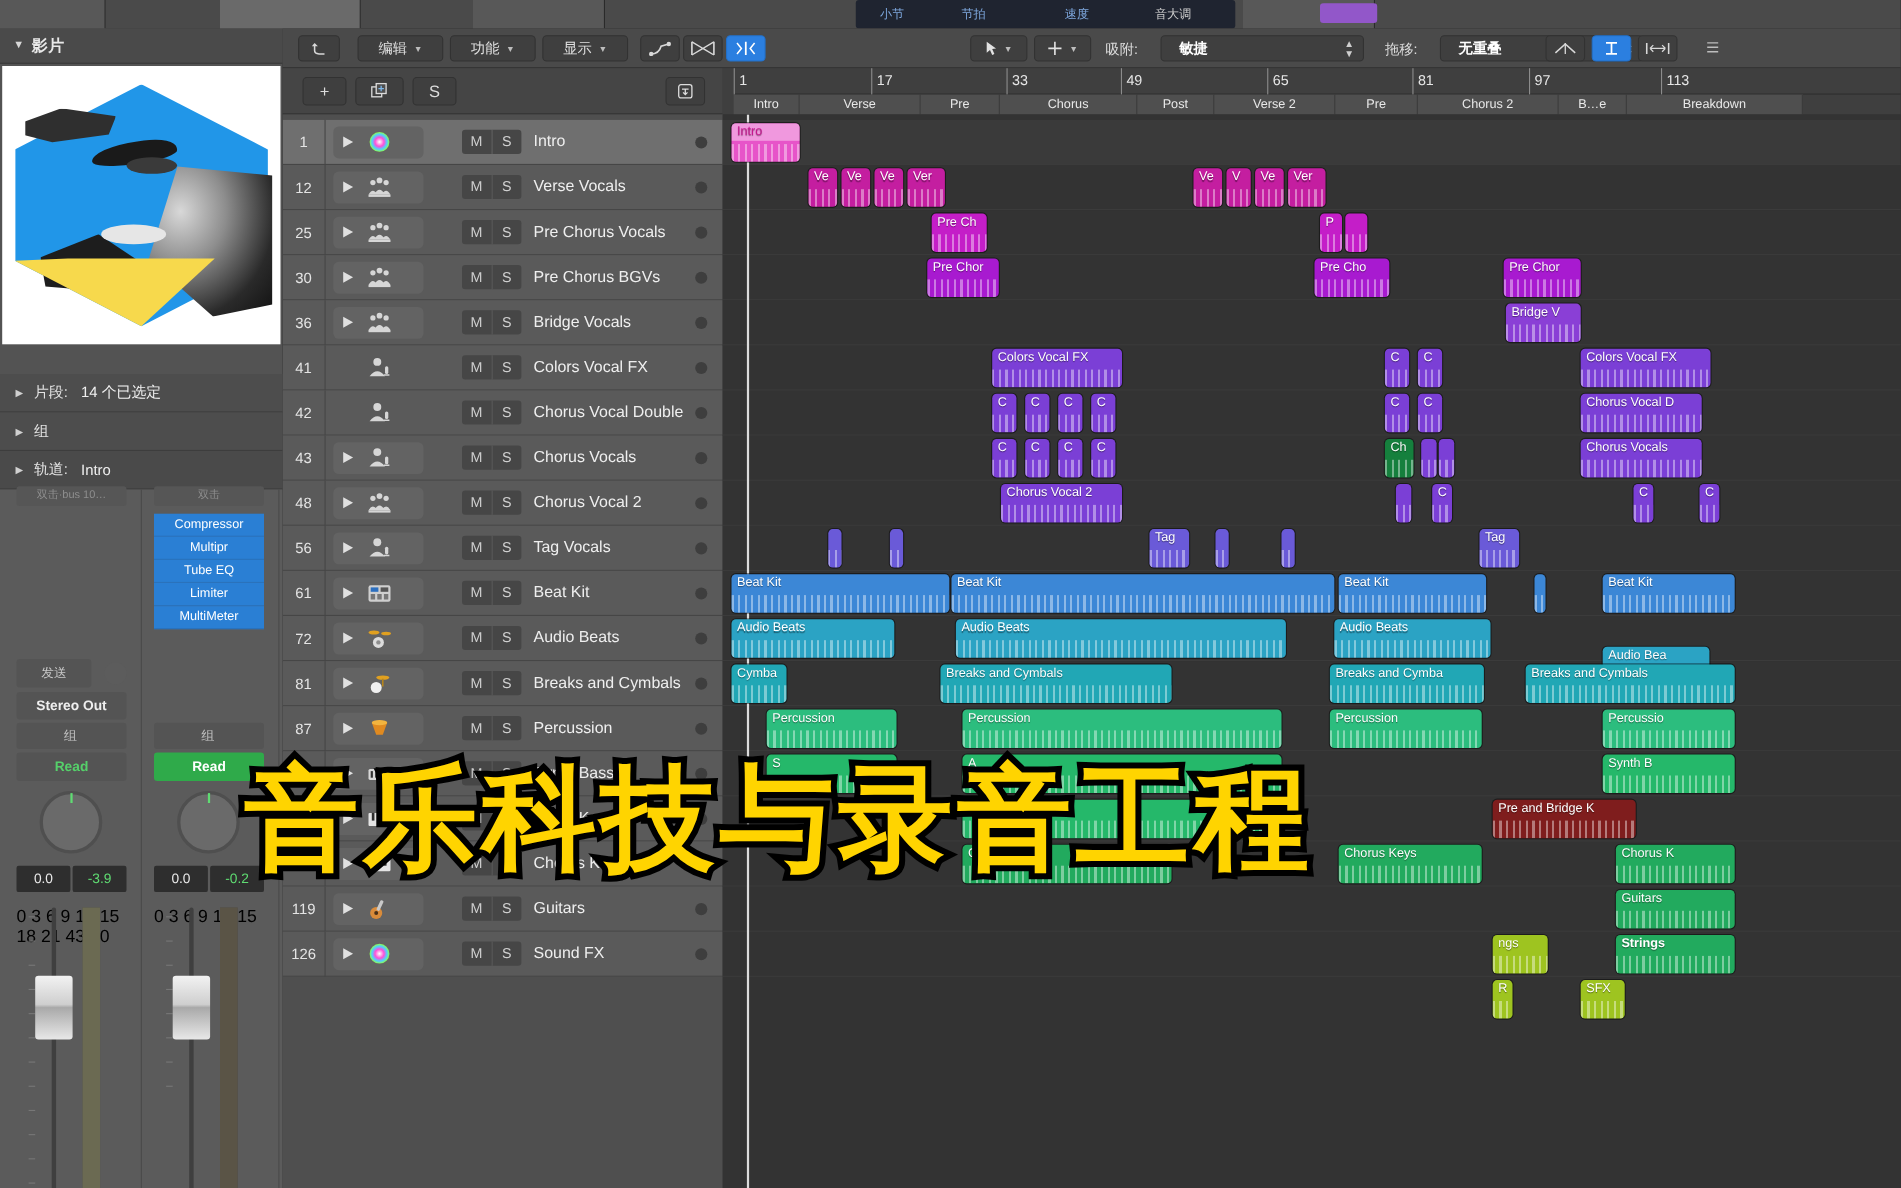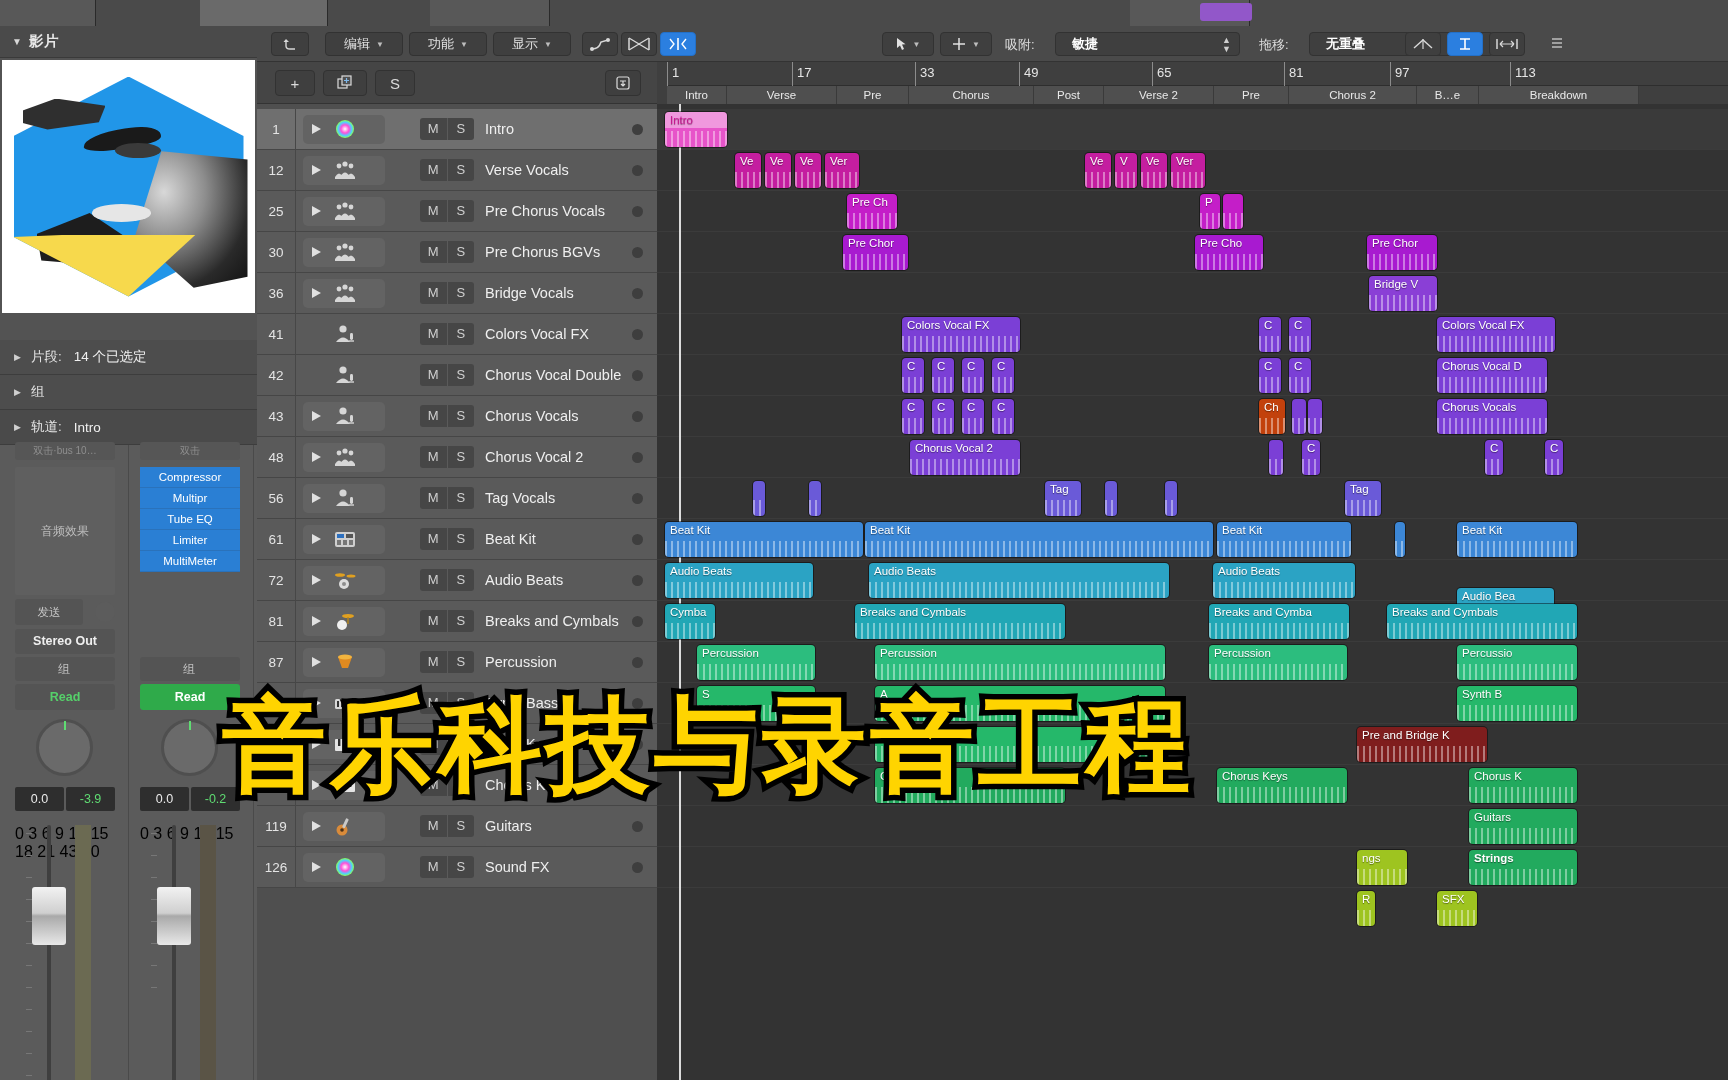--- a/index.html
+++ b/index.html
@@ -159,20 +159,26 @@
       text-align:center; color:#fff; font-size:45px; font-weight:bold; letter-spacing:2px; }
 </style>
 </head>
 <body>
 <div id="root">
 
 <div class="topstrip">
   <div class="seg" style="left:0;width:96px;background:#585858"></div>
   <div class="seg" style="left:200px;width:128px;background:#6a6a6a"></div>
   <div class="seg" style="left:430px;width:120px;background:#585858"></div>
+  <div class="midpanel">
+    <div class="mtxt" style="left:22px">小节</div>
+    <div class="mtxt" style="left:96px">节拍</div>
+    <div class="mtxt" style="left:190px">速度</div>
+    <div class="mtxt" style="left:272px;color:#cfcfcf">音大调</div>
+  </div>
   <div class="seg" style="left:1130px;width:120px;background:#585858"></div>
   <div class="purplebar"></div>
 </div>
 
 <div class="inspector">
 
   <div class="insp-head">
     <span class="tri">▼</span>
     <span class="ttl">影片</span>
   </div>
@@ -203,21 +209,20 @@
     <span class="tri">▶</span>
     <span class="lbl">轨道:</span>
     <span class="val">Intro</span>
   </div>
 
   <div class="mixer">
 
     <div class="strip a">
       <div class="divline"></div>
       <div class="clipped-top">双击·bus 10…</div>
-      <div class="fxbox">音频效果</div>
       <div class="sendrow">
         <div class="sendbtn">发送</div>
         <div class="sendknob"></div>
       </div>
       <div class="outbtn">Stereo Out</div>
       <div class="minibtn">组</div>
       <div class="readbtn off">Read</div>
       <div class="panknob">
             <i class="tick"></i>
           </div>
@@ -976,21 +981,21 @@
           <div class="wave"></div>
         </div>
         <div class="region" style="left: 305px; top: 295px; width: 22px; height: 35px; background: rgb(123, 63, 214);">
           <div class="rname">C</div>
           <div class="wave"></div>
         </div>
         <div class="region" style="left: 335px; top: 295px; width: 22px; height: 35px; background: rgb(123, 63, 214);">
           <div class="rname">C</div>
           <div class="wave"></div>
         </div>
-        <div class="region" style="left: 602px; top: 295px; width: 26px; height: 35px; background: #c2410c;">
+        <div class="region" style="left: 602px; top: 295px; width: 26px; height: 35px; background: #15803d;">
           <div class="rname">Ch</div>
           <div class="wave"></div>
         </div>
         <div class="region" style="left: 635px; top: 295px; width: 14px; height: 35px; background: rgb(123, 63, 214);">
           <div class="wave"></div>
         </div>
         <div class="region" style="left: 651px; top: 295px; width: 14px; height: 35px; background: rgb(123, 63, 214);">
           <div class="wave"></div>
         </div>
         <div class="region" style="left: 780px; top: 295px; width: 110px; height: 35px; background: rgb(123, 63, 214);">

